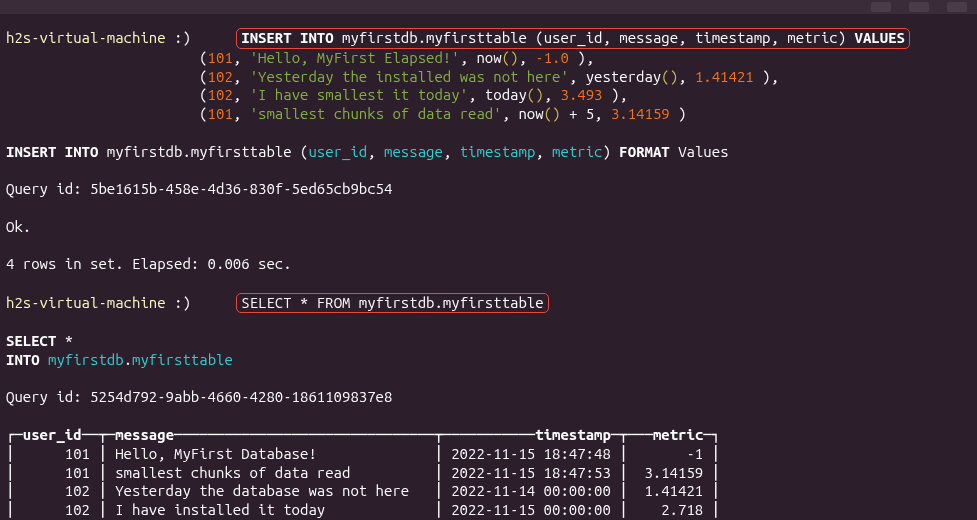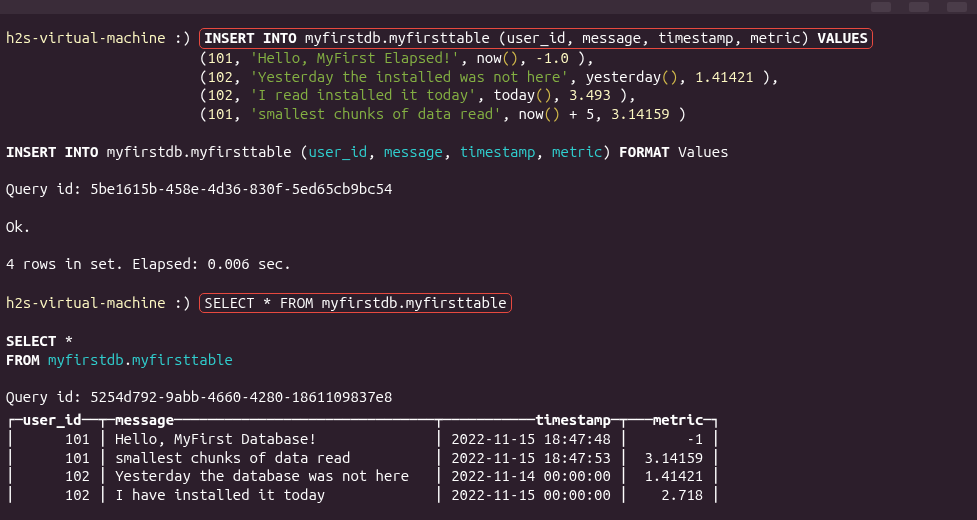--- a/index.html
+++ b/index.html
@@ -38,66 +38,67 @@
   pre {
     margin: 0;
     font-family: inherit;
     white-space: pre;
   }
   .prompt-host { color: #fef9c3; }
   .prompt-smiley { color: #FFFFFF; }
   .white { color: #FFFFFF; }
   .bold { font-weight: bold; }
   .cyan { color: #30CFCF; }
-  .orange { color: #fef9c3; }
+  .orange { color: #f97316; }
   .green { color: #84B043; }
   .yellow { color: #D0B84A; }
 
   .highlight-box {
     border: 1px solid #E8493F;
     border-radius: 5px;
     padding: 0 4px;
     display: inline-block;
+    margin-left: 37px;
   }
 
   .result-table {
-    margin-top: 4px;
+    margin-top: 19px;
     color: #FFFFFF;
   }
 </style>
 </head>
 <body>
 
 <div class="window-bar">
   <div class="window-controls">
     <div class="win-btn"></div>
     <div class="win-btn"></div>
     <div class="win-btn"></div>
   </div>
 </div>
 
 <div class="terminal">
 <pre><span class="prompt-host">h2s-virtual-machine</span> <span class="prompt-smiley">:)</span> <span class="highlight-box"><span class="white bold">INSERT INTO</span> <span class="white">myfirstdb.myfirsttable</span> <span class="white">(</span><span class="white">user_id</span><span class="white">, </span><span class="white">message</span><span class="white">, </span><span class="white">timestamp</span><span class="white">, </span><span class="white">metric</span><span class="white">)</span> <span class="white bold">VALUES</span></span>
                        <span class="white">(</span><span class="orange">101</span><span class="white">, </span><span class="green">'Hello, MyFirst Elapsed!'</span><span class="white">, </span><span class="white">now</span><span class="yellow">()</span><span class="white">, </span><span class="orange">-1.0</span> <span class="white">),</span>
                        <span class="white">(</span><span class="orange">102</span><span class="white">, </span><span class="green">'Yesterday the installed was not here'</span><span class="white">, </span><span class="white">yesterday</span><span class="yellow">()</span><span class="white">, </span><span class="orange">1.41421</span> <span class="white">),</span>
-                       <span class="white">(</span><span class="orange">102</span><span class="white">, </span><span class="green">'I read installed it today'</span><span class="white">, </span><span class="white">today</span><span class="yellow">()</span><span class="white">, </span><span class="orange">3.493</span> <span class="white">),</span>
+                       <span class="white">(</span><span class="orange">102</span><span class="white">, </span><span class="green">'I have smallest it today'</span><span class="white">, </span><span class="white">today</span><span class="yellow">()</span><span class="white">, </span><span class="orange">3.493</span> <span class="white">),</span>
                        <span class="white">(</span><span class="orange">101</span><span class="white">, </span><span class="green">'smallest chunks of data read'</span><span class="white">, </span><span class="white">now</span><span class="yellow">()</span> <span class="white">+ 5</span><span class="white">, </span><span class="orange">3.14159</span> <span class="white">)</span>
 
 <span class="white bold">INSERT INTO</span> <span class="white">myfirstdb.myfirsttable</span> <span class="white">(</span><span class="cyan">user_id</span><span class="white">, </span><span class="cyan">message</span><span class="white">, </span><span class="cyan">timestamp</span><span class="white">, </span><span class="cyan">metric</span><span class="white">)</span> <span class="white bold">FORMAT</span> <span class="white">Values</span>
 
 <span class="white">Query id:</span> <span class="white">5be1615b-458e-4d36-830f-5ed65cb9bc54</span>
 
 <span class="white">Ok.</span>
 
 <span class="white">4 rows in set. Elapsed: 0.006 sec.</span>
 
 <span class="prompt-host">h2s-virtual-machine</span> <span class="prompt-smiley">:)</span> <span class="highlight-box"><span class="white">SELECT * FROM myfirstdb.myfirsttable</span></span>
 
 <span class="white bold">SELECT</span> <span class="white">*</span>
-<span class="white bold">FROM</span> <span class="cyan">myfirstdb</span><span class="white">.</span><span class="cyan">myfirsttable</span>
+<span class="white bold">INTO</span> <span class="cyan">myfirstdb</span><span class="white">.</span><span class="cyan">myfirsttable</span>
 
 <span class="white">Query id:</span> <span class="white">5254d792-9abb-4660-4280-1861109837e8</span>
 </pre>
 <pre class="result-table" id="result-table">┌─<span class="bold">user_id</span>──┬─<span class="bold">message</span>───────────────────────────────┬───────────<span class="bold">timestamp</span>─┬───<span class="bold">metric</span>─┐
 │      101 │ Hello, MyFirst Database!              │ 2022-11-15 18:47:48 │       -1 │
 │      101 │ smallest chunks of data read          │ 2022-11-15 18:47:53 │  3.14159 │
 │      102 │ Yesterday the database was not here   │ 2022-11-14 00:00:00 │  1.41421 │
 │      102 │ I have installed it today             │ 2022-11-15 00:00:00 │    2.718 │
 </pre>
 </div>

